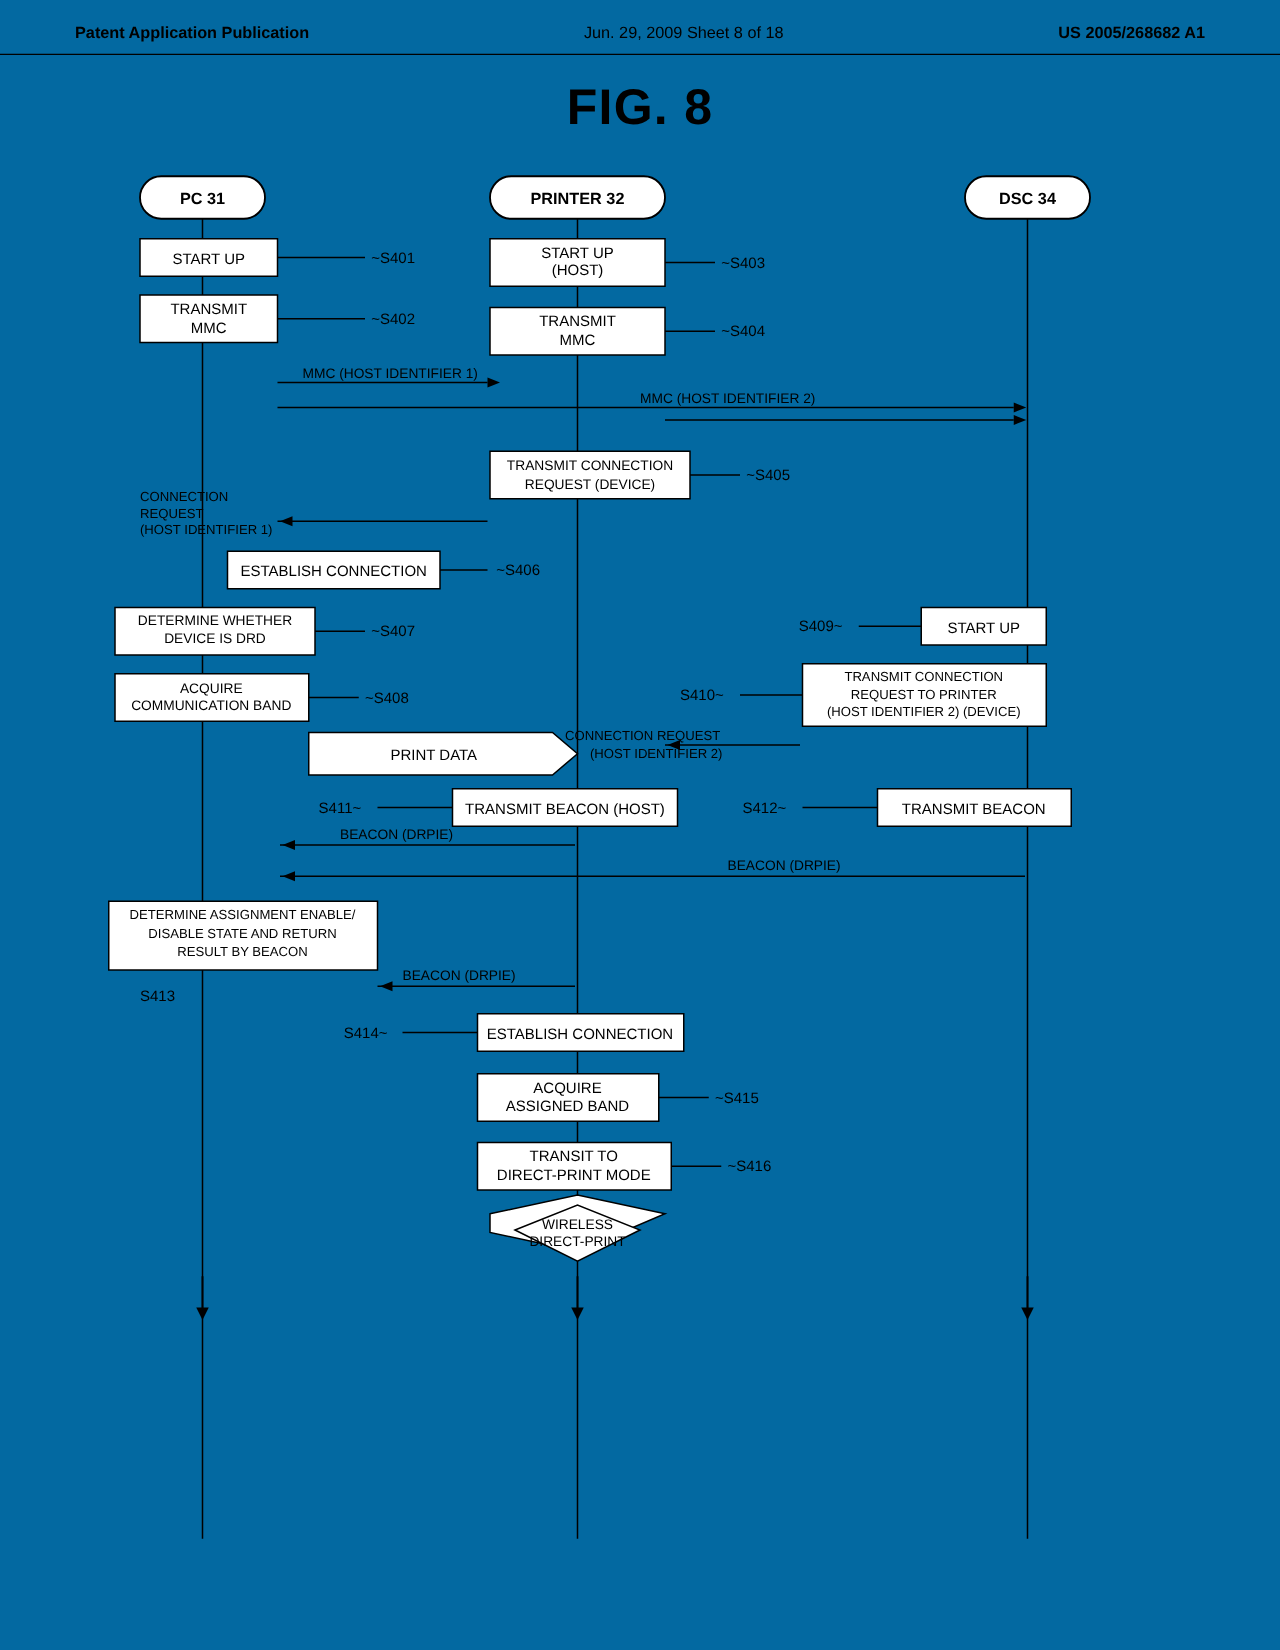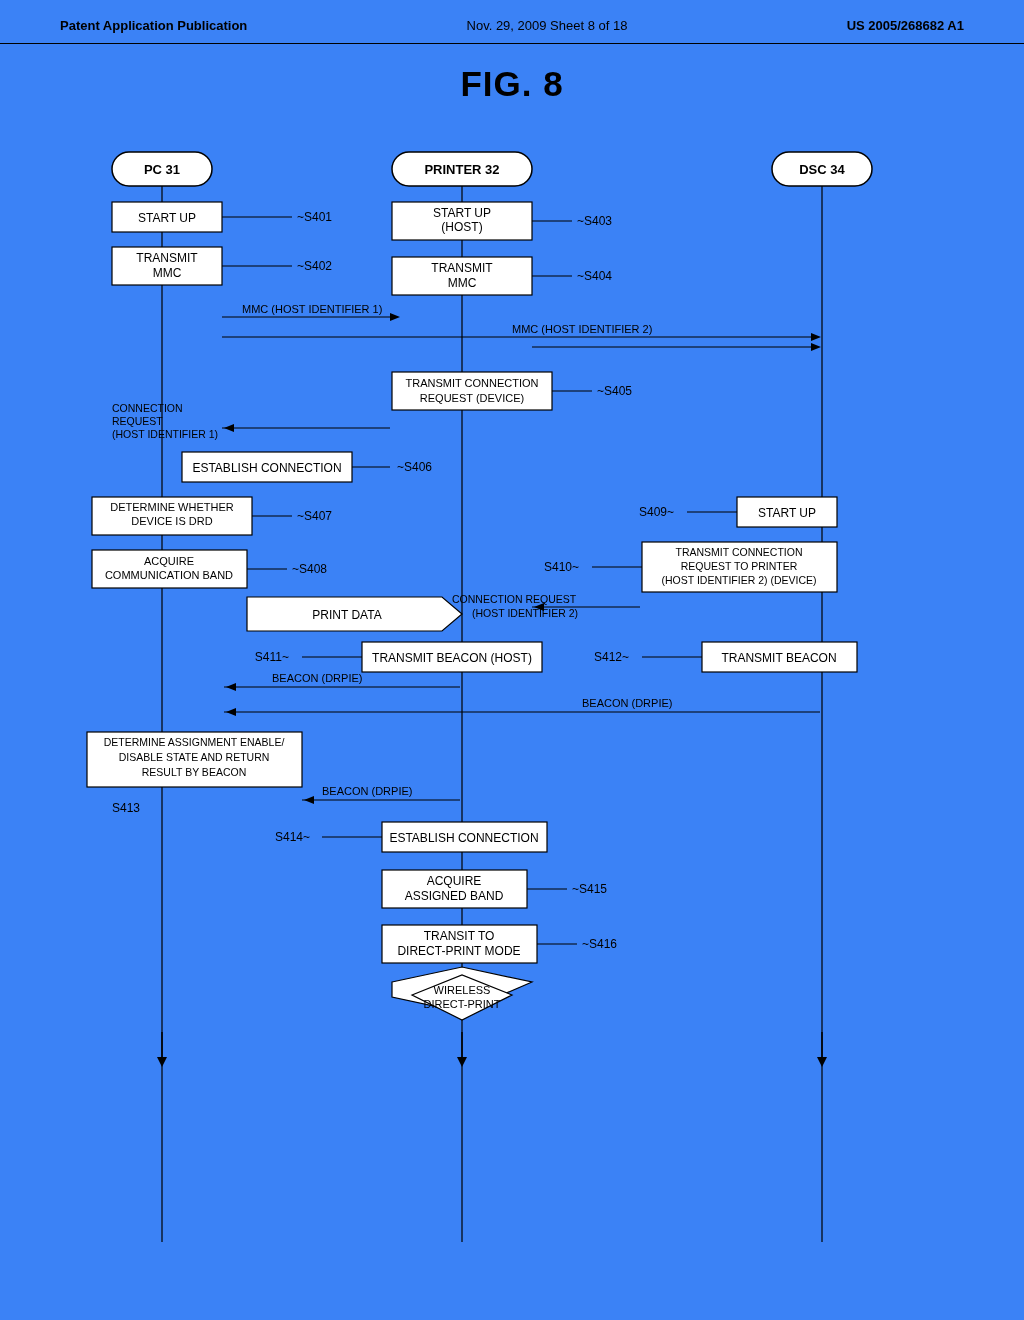--- a/index.html
+++ b/index.html
@@ -8,21 +8,21 @@
       font-family: Arial, Helvetica, sans-serif;
       width: 1024px;
       min-height: 1320px;
       position: relative;
       overflow-x: hidden;
     }
 
     .page {
       width: 1024px;
       min-height: 1320px;
-      background: #3b82f6;
+      background: #0369a1;
       padding: 0;
       position: relative;
     }
 
     
     .header {
       display: flex;
       justify-content: space-between;
       align-items: flex-start;
       padding: 18px 60px 10px 60px;
@@ -35,23 +35,23 @@
 
     
     .content {
       padding: 20px 60px 20px 60px;
       position: relative;
     }
 
     
     .fig-title {
       text-align: center;
-      font-size: 35px;
+      font-size: 40px;
       font-weight: bold;
-      margin-bottom: 38px;
+      margin-bottom: 22px;
       font-family: Arial, Helvetica, sans-serif;
       letter-spacing: 1px;
     }
 
     
     .diagram {
       position: relative;
       width: 860px;
       margin: 0 auto;
     }
@@ -62,21 +62,21 @@
       height: auto;
     }
   </style>
 </head>
 <body>
 
 <div class="page">
 
   <div class="header">
     <span class="header-left">Patent Application Publication</span>
-    <span class="header-center">Nov. 29, 2009   Sheet 8 of 18</span>
+    <span class="header-center">Jun. 29, 2009   Sheet 8 of 18</span>
     <span class="header-right">US 2005/268682 A1</span>
   </div>
 
   <div class="content">
 
     <div class="fig-title">FIG. 8</div>
 
     <div class="diagram">
       <svg viewBox="0 0 860 1120" xmlns="http://www.w3.org/2000/svg" font-family="Arial, Helvetica, sans-serif" font-size="12">
 

